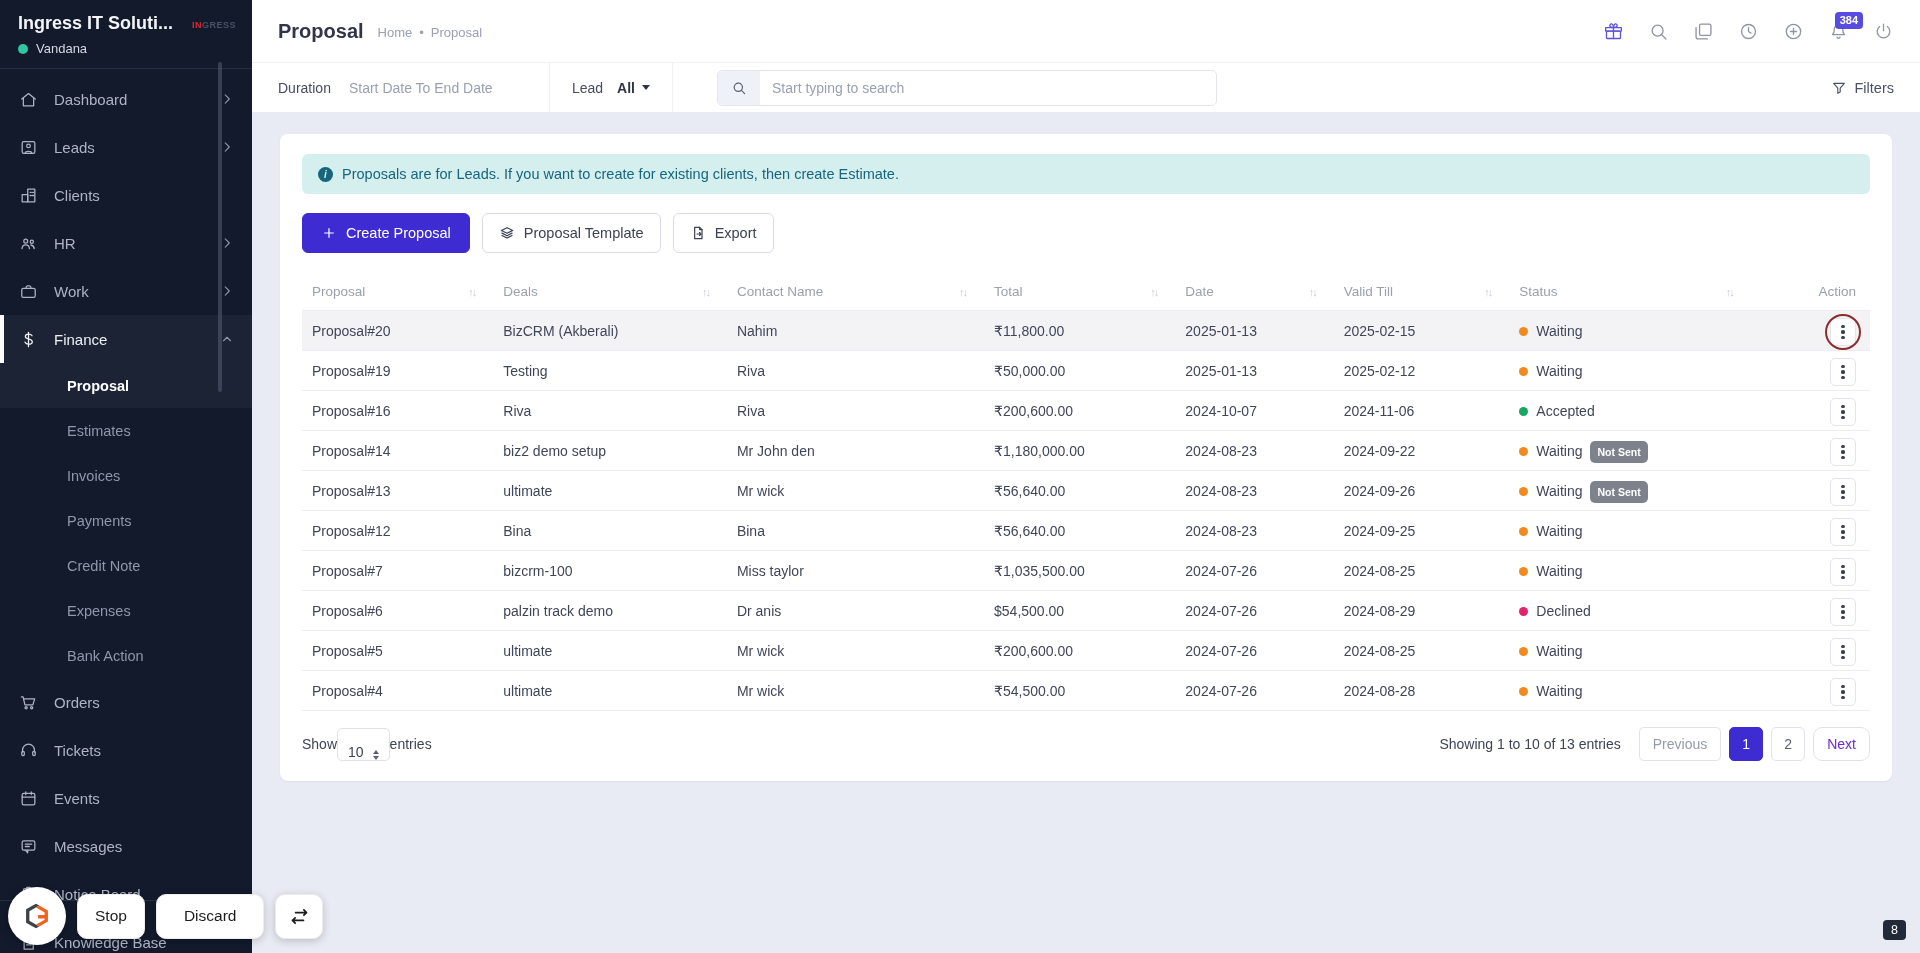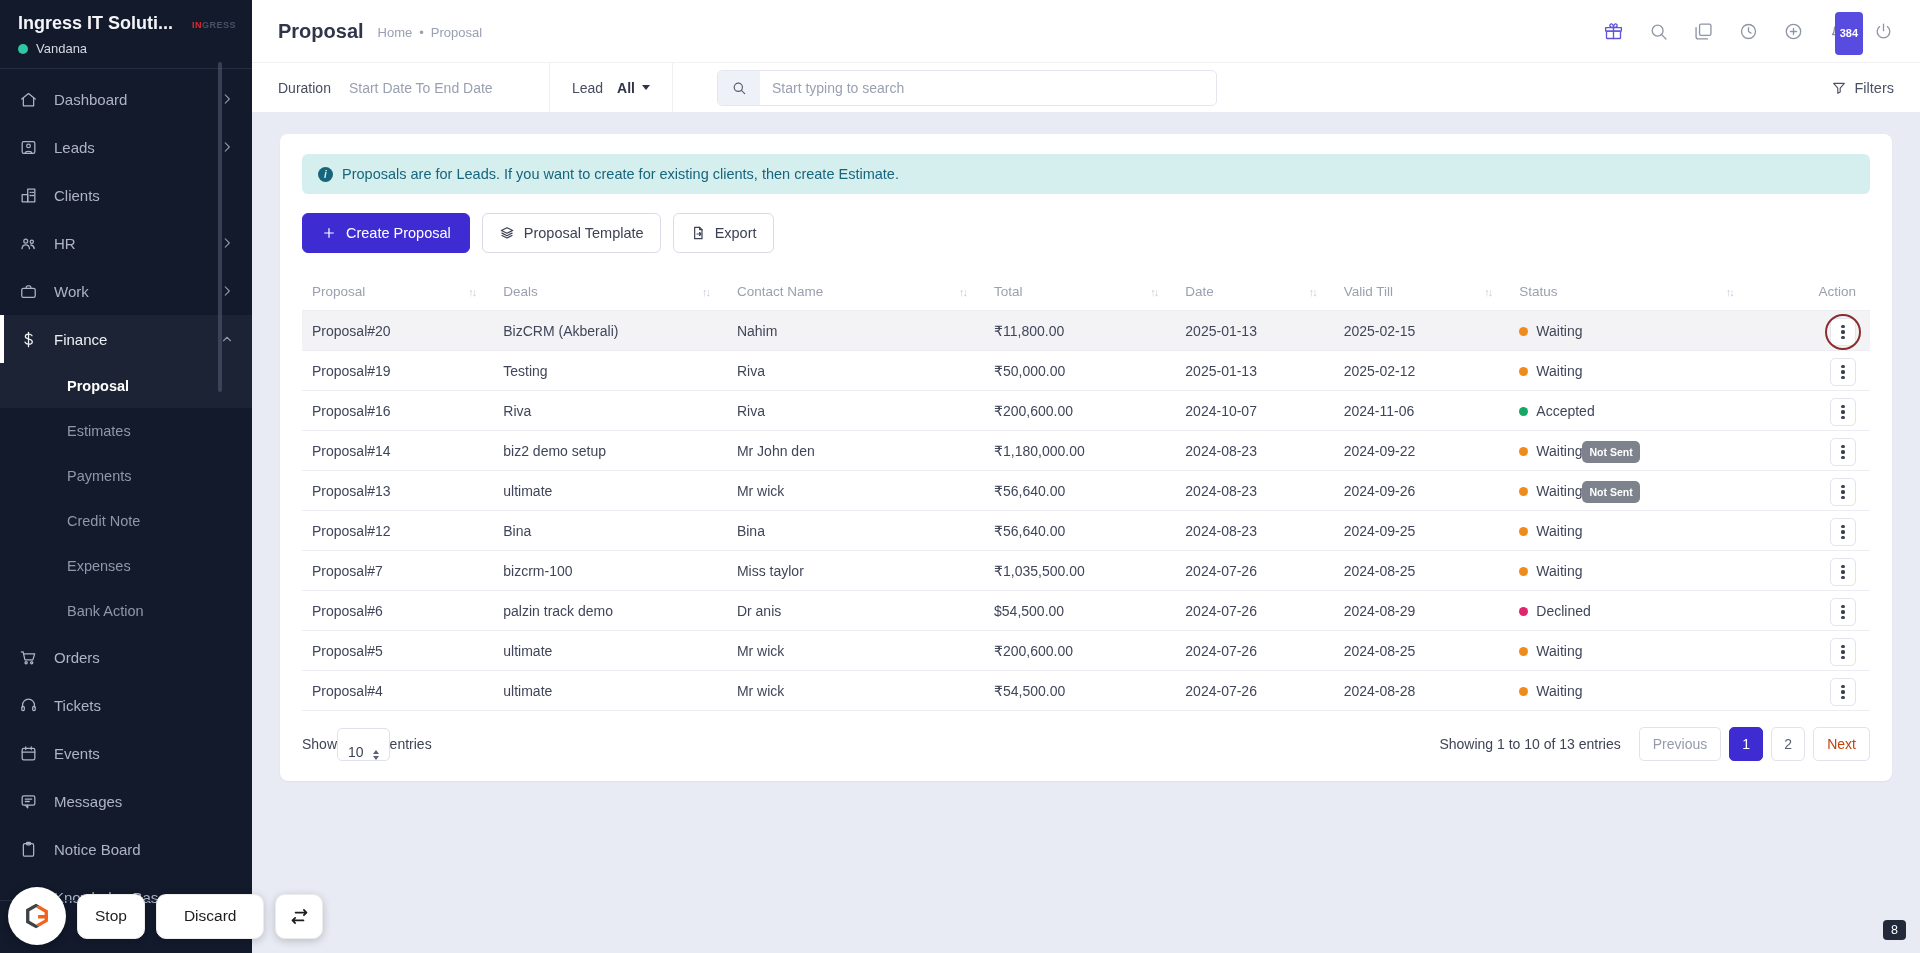--- a/index.html
+++ b/index.html
@@ -36,21 +36,21 @@
   
   .main{flex:1;display:flex;flex-direction:column;min-width:0;}
   .topbar{height:62px;background:#fff;display:flex;align-items:center;padding:0 26px;flex-shrink:0;}
   .page-title{font-size:20px;font-weight:700;color:#30354a;margin:0;}
   .crumbs{margin-left:14px;font-size:13px;color:#9aa0b2;display:flex;align-items:center;gap:7px;padding-top:3px;}
   .top-icons{margin-left:auto;display:flex;align-items:center;gap:24px;}
   .tool-icon{display:inline-flex;position:relative;cursor:pointer;color:#8e93a6;}
   .tool-icon svg{width:21px;height:21px;fill:none;stroke:currentColor;stroke-width:1.5;stroke-linecap:round;stroke-linejoin:round;}
   .tool-icon.gift{color:#5f54d8;}
   .badge{position:absolute;top:-9px;right:-14px;background:#574be0;color:#fff;font-size:11px;
-    font-weight:700;padding:14px 5px;border-radius:4px;line-height:15px;}
+    font-weight:700;padding:1px 5px;border-radius:4px;line-height:15px;}
 
   .filterbar{height:50px;background:#fff;border-top:1px solid #eef0f4;display:flex;align-items:center;
     padding:0 26px;flex-shrink:0;}
   .flabel{font-size:14px;color:#474c5e;}
   .duration-input{border:none;outline:none;font-size:14px;color:#474c5e;margin-left:16px;width:180px;background:transparent;}
   .duration-input::placeholder{color:#9aa0b2;}
   .vdiv{width:1px;height:50px;background:#eef0f4;margin:0 22px;flex-shrink:0;}
   .lead-val{display:inline-flex;align-items:center;gap:7px;font-size:14px;font-weight:700;color:#2f3447;
     margin-left:14px;cursor:pointer;}
   .caret{width:0;height:0;border-left:4.5px solid transparent;border-right:4.5px solid transparent;
@@ -81,21 +81,21 @@
   table.table{margin-top:20px;width:100%;border-collapse:collapse;font-size:14px;color:#40465a;}
   .table th{text-align:left;font-weight:400;color:#9aa0ae;font-size:13.5px;padding:11px 10px;
     border-bottom:1px solid #ececf2;}
   .thwrap{display:flex;align-items:center;justify-content:space-between;}
   .thwrap.right{justify-content:flex-end;padding-right:4px;}
   .sort{color:#c6cad6;font-size:11px;letter-spacing:-2px;cursor:pointer;padding-right:8px;}
   .table td{padding:0 10px;height:40px;border-bottom:1px solid #ececf2;}
   tr.hl{background:#f3f3f5;}
   .dot{display:inline-block;width:9px;height:9px;border-radius:50%;margin-right:8px;vertical-align:middle;}
   .tag{background:#7d828c;color:#fff;font-size:10.5px;font-weight:700;border-radius:5px;
-    padding:5px 7px;white-space:nowrap;text-align:right;}
+    padding:5px 7px;margin-left:8px;white-space:nowrap;text-align:right;}
   td.act{text-align:right;padding-right:14px;}
   .kwrap{display:inline-flex;align-items:center;justify-content:center;width:26px;height:28px;
     border:1px solid #e2e5ee;border-radius:5px;background:#fff;cursor:pointer;position:relative;}
   .kwrap.ring::after{content:'';position:absolute;left:-6px;top:-5px;right:-6px;bottom:-5px;
     border:2.5px solid #8b2d2d;border-radius:50%;}
   .kdots{display:flex;flex-direction:column;gap:2.5px;}
   .kdots i{width:3.2px;height:3.2px;border-radius:50%;background:#3c4254;}
 
   .tfoot{margin-top:16px;display:flex;align-items:center;font-size:14px;color:#3e4456;}
   .show-group{display:flex;align-items:center;}
@@ -104,21 +104,21 @@
   .spinner{display:flex;flex-direction:column;gap:2px;}
   .spinner i{width:0;height:0;border-left:3.5px solid transparent;border-right:3.5px solid transparent;display:block;}
   .spinner i.up{border-bottom:4.5px solid #5a6175;}
   .spinner i.dn{border-top:4.5px solid #5a6175;}
   .pager{margin-left:auto;display:flex;align-items:center;gap:18px;}
   .page-btns{display:flex;gap:8px;align-items:center;}
   .page-nums{display:flex;gap:8px;}
   .pbtn{min-width:34px;height:34px;border:1px solid #e0e3ec;border-radius:5px;background:#fff;
     font-size:14px;display:inline-flex;align-items:center;justify-content:center;cursor:pointer;padding:0 13px;}
   .pbtn.prev{color:#959bad;}
-  .pbtn.next{color:#c2410c;}
+  .pbtn.next{color:#6d28d9;border-radius:9px;}
   .pbtn.num{color:#5a6175;padding:0;}
   .pbtn.num.active{background:#3e2cd2;border-color:#3e2cd2;color:#fff;}
 
   
   .dock{position:fixed;left:8px;bottom:8px;display:flex;align-items:center;gap:11px;z-index:50;}
   .logo-circle{width:58px;height:58px;border-radius:50%;background:#fff;display:inline-flex;
     align-items:center;justify-content:center;box-shadow:0 2px 10px rgba(0,0,0,.3);cursor:pointer;}
   .dock-btn{background:#fff;border:1px solid #ececec;border-radius:10px;height:45px;padding:0 17px;
     font-size:15.5px;color:#1d1d1f;box-shadow:0 2px 8px rgba(0,0,0,.2);display:inline-flex;
     align-items:center;justify-content:center;cursor:pointer;font-family:inherit;font-weight:500;}
@@ -223,20 +223,21 @@
           </span>
           <span class="nav-label">Finance</span>
           <span class="chev">
             <svg viewBox="0 0 24 24">
               <path d="M6 15l6-6 6 6"></path>
             </svg>
           </span>
         </div>
         <div class="sub-item active">Proposal</div>
         <div class="sub-item">Estimates</div>
+        <div class="sub-item">Invoices</div>
         <div class="sub-item">Payments</div>
         <div class="sub-item">Credit Note</div>
         <div class="sub-item">Expenses</div>
         <div class="sub-item">Bank Action</div>
         <div class="nav-item">
           <span class="icon ">
             <svg viewBox="0 0 24 24">
               <path d="M3 5h2.2L7.5 15h10l2.3-7.5H6"></path>
               <circle cx="9" cy="18.6" r="1.4"></circle>
               <circle cx="16" cy="18.6" r="1.4"></circle>

